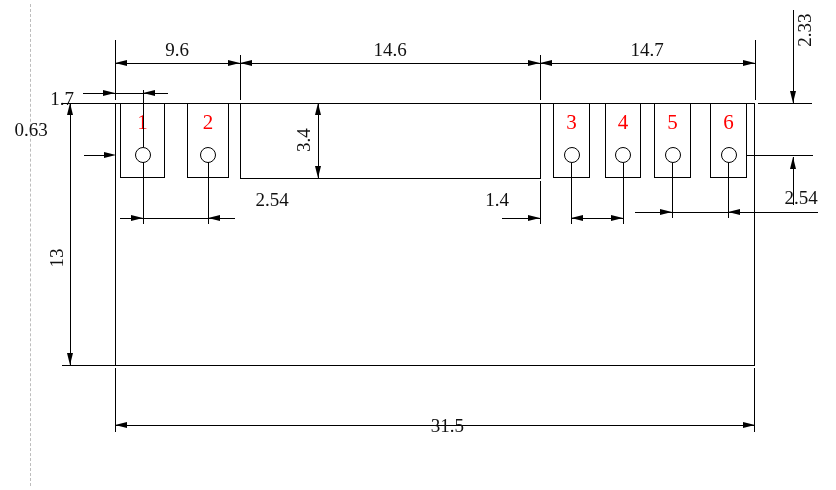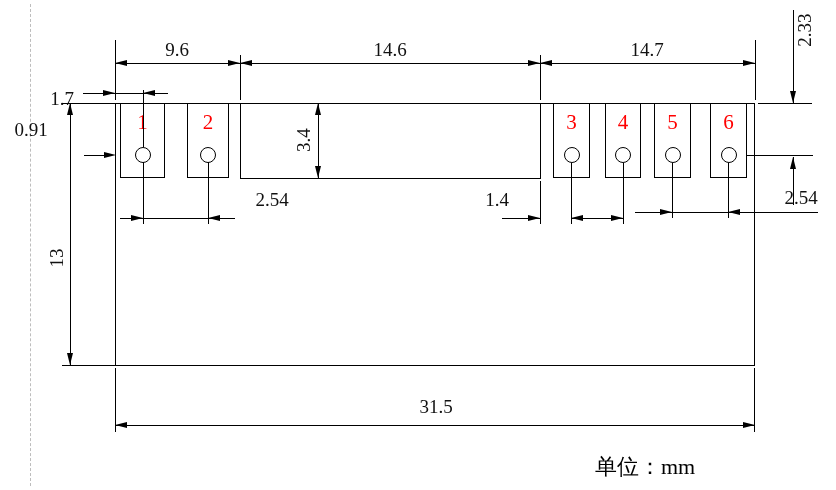--- a/index.html
+++ b/index.html
@@ -93,21 +93,21 @@
     <div class="hl" style="left:83px;top:93px;width:85px;"></div>
     <div class="ar ar-r" style="left:103px;top:90px;"></div>
     <div class="ar ar-l" style="left:143px;top:90px;"></div>
     <div class="vl" style="left:143px;top:90px;height:57px;"></div>
     <div class="dim" style="left:44px;top:69px;width:36px;margin-top:20px;">1.7</div>
   </div>
 
   <div>
     <div class="hl" style="left:84px;top:155px;width:22px;"></div>
     <div class="ar ar-r" style="left:104px;top:152px;"></div>
-    <div class="dim" style="left:4px;top:120px;width:54px;">0.91</div>
+    <div class="dim" style="left:4px;top:120px;width:54px;">0.63</div>
   </div>
 
   <div>
     <div class="vl" style="left:318px;top:103px;height:75px;"></div>
     <div class="ar ar-u" style="left:315px;top:103px;"></div>
     <div class="ar ar-d" style="left:315px;top:166px;"></div>
     <div class="dim rot" style="left:284px;top:130px;width:40px;">3.4</div>
   </div>
 
   <div>
@@ -158,18 +158,17 @@
     <div class="ar ar-l" style="left:728px;top:209px;"></div>
     <div class="dim" style="left:772px;top:188px;width:58px;">2.54</div>
   </div>
 
   <div>
     <div class="vl" style="left:115px;top:368px;height:64px;"></div>
     <div class="vl" style="left:754px;top:368px;height:64px;"></div>
     <div class="hl" style="left:115px;top:425px;width:640px;"></div>
     <div class="ar ar-l" style="left:115px;top:422px;"></div>
     <div class="ar ar-r" style="left:743px;top:422px;"></div>
-    <div class="dim" style="left:408px;top:397px;width:56px;">31.5</div>
+    <div class="dim" style="left:408px;top:416px;width:56px;text-align:right;">31.5</div>
   </div>
 
-  <div class="unit" style="left:595px;top:452px;width:160px;">单位：mm</div>
 
 </div>
 
 </body></html>

